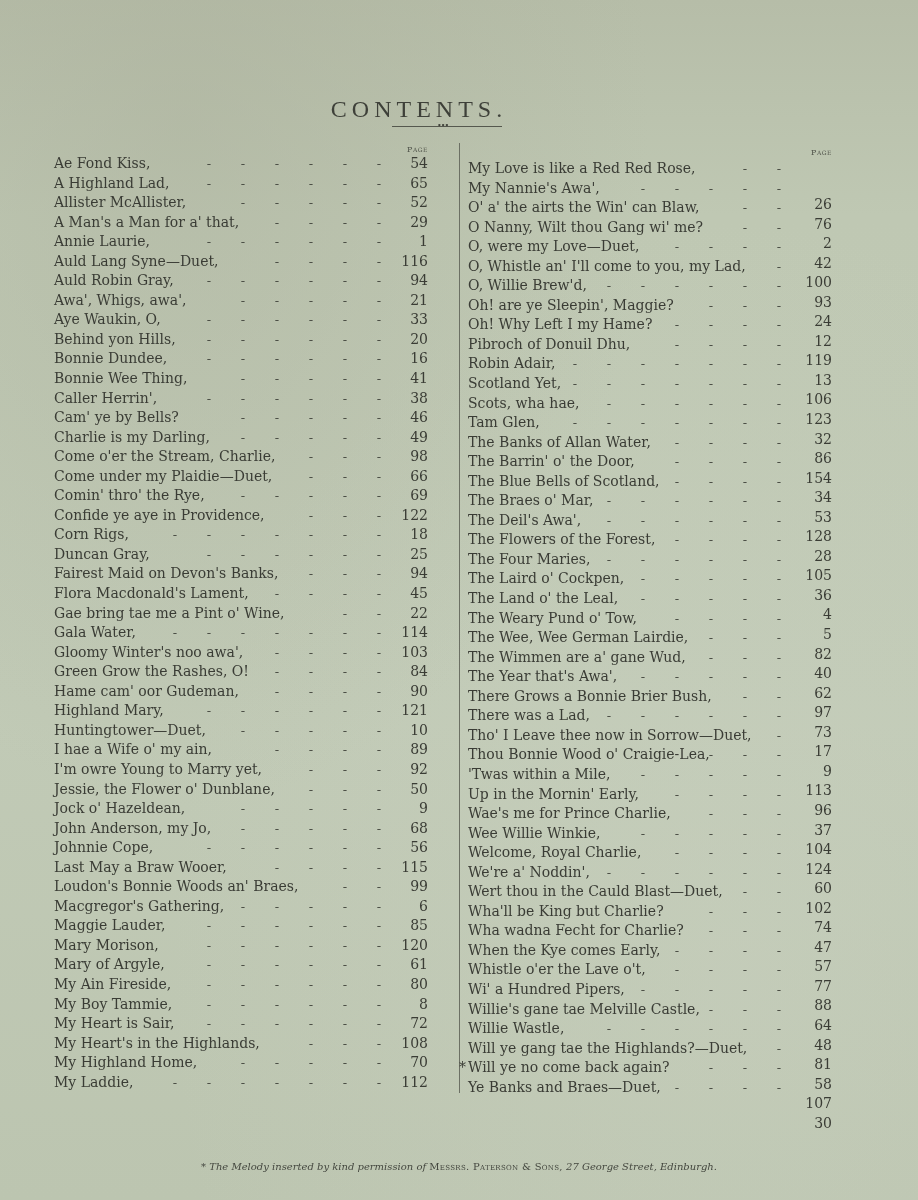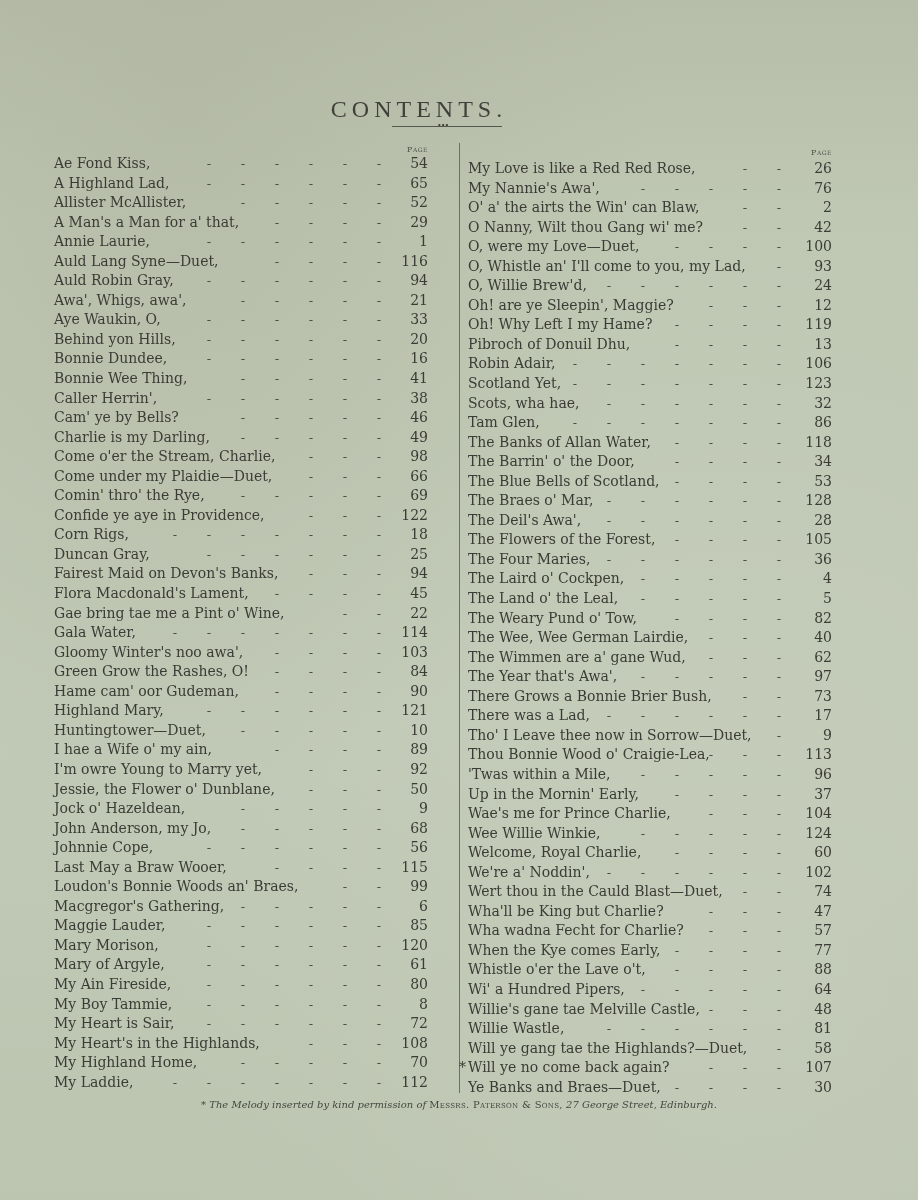--- a/index.html
+++ b/index.html
@@ -55,24 +55,24 @@
   }
   .row .t { position: absolute; left: 0; top: 0; background: transparent; }
   .row .leader {
     position: absolute; top: 0; right: 38px; left: 0;
     text-align: right; letter-spacing: 0;
     color: #4c4f46; font-size: 13px;
     overflow: hidden;
   }
   .row .leader span { display: inline-block; width: 34px; text-align: center; }
   .row .p { position: absolute; right: 6px; top: 0; text-align: right; width: 34px; }
-  .col-right .row .p { right: 2px; }
+  .col-right .row .p { right: 2px; margin-top: 36px; }
   .row .mark { position: absolute; left: -9px; top: 0; }
   .footnote {
-    position: absolute; top: 1099px; left: 0; width: 918px; text-align: center;
+    position: absolute; top: 1161px; left: 0; width: 918px; text-align: center;
     font-size: 10px; font-style: italic; color: #44473f;
   }
   .footnote .sc { font-style: normal; font-variant: small-caps; letter-spacing: 0.3px; }
 </style>
 </head>
 <body>
 
 <div class="page-bg"></div>
 
 <h1 class="title">CONTENTS.</h1>
@@ -399,21 +399,21 @@
         <span class="p">32</span>
       </div>
       <div class="row">
         <span class="leader"><span>-</span><span>-</span><span>-</span><span>-</span><span>-</span><span>-</span><span>-</span></span>
         <span class="t">Tam Glen,</span>
         <span class="p">86</span>
       </div>
       <div class="row">
         <span class="leader"><span>-</span><span>-</span><span>-</span><span>-</span></span>
         <span class="t">The Banks of Allan Water,</span>
-        <span class="p">118</span>
+        <span class="p">154</span>
       </div>
       <div class="row">
         <span class="leader"><span>-</span><span>-</span><span>-</span><span>-</span></span>
         <span class="t">The Barrin' o' the Door,</span>
         <span class="p">34</span>
       </div>
       <div class="row">
         <span class="leader"><span>-</span><span>-</span><span>-</span><span>-</span></span>
         <span class="t">The Blue Bells of Scotland,</span>
         <span class="p">53</span>

